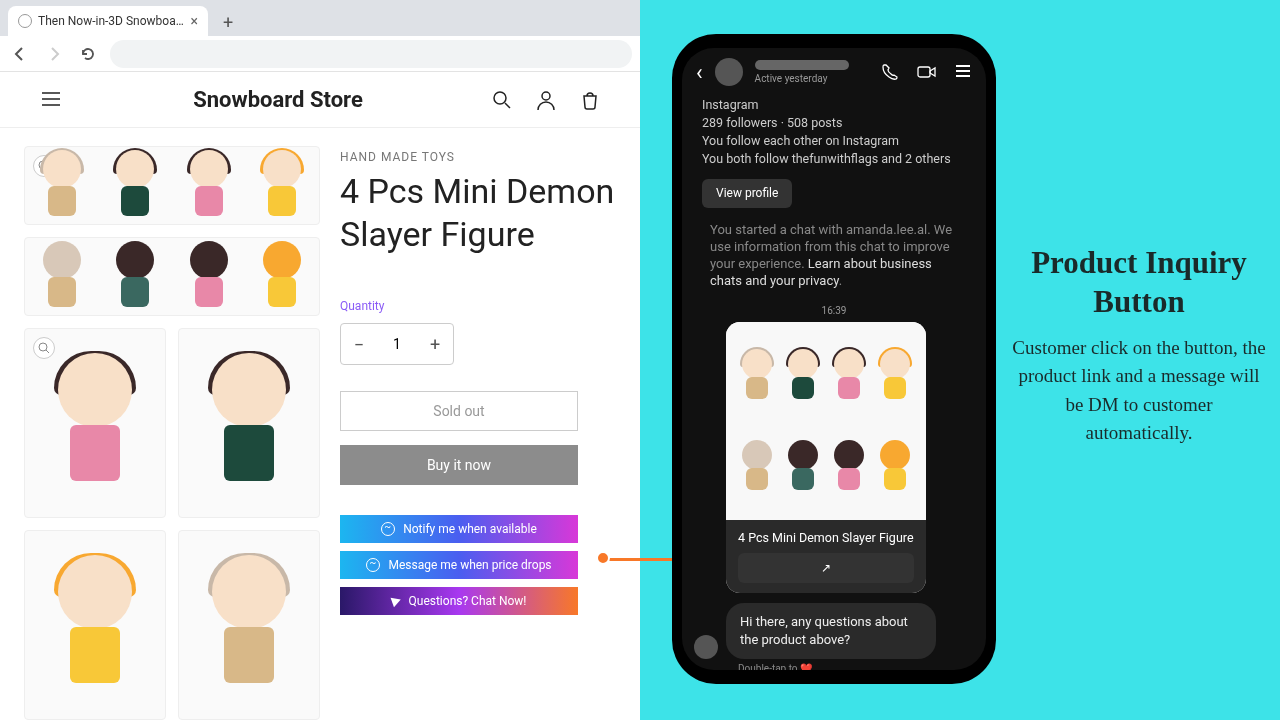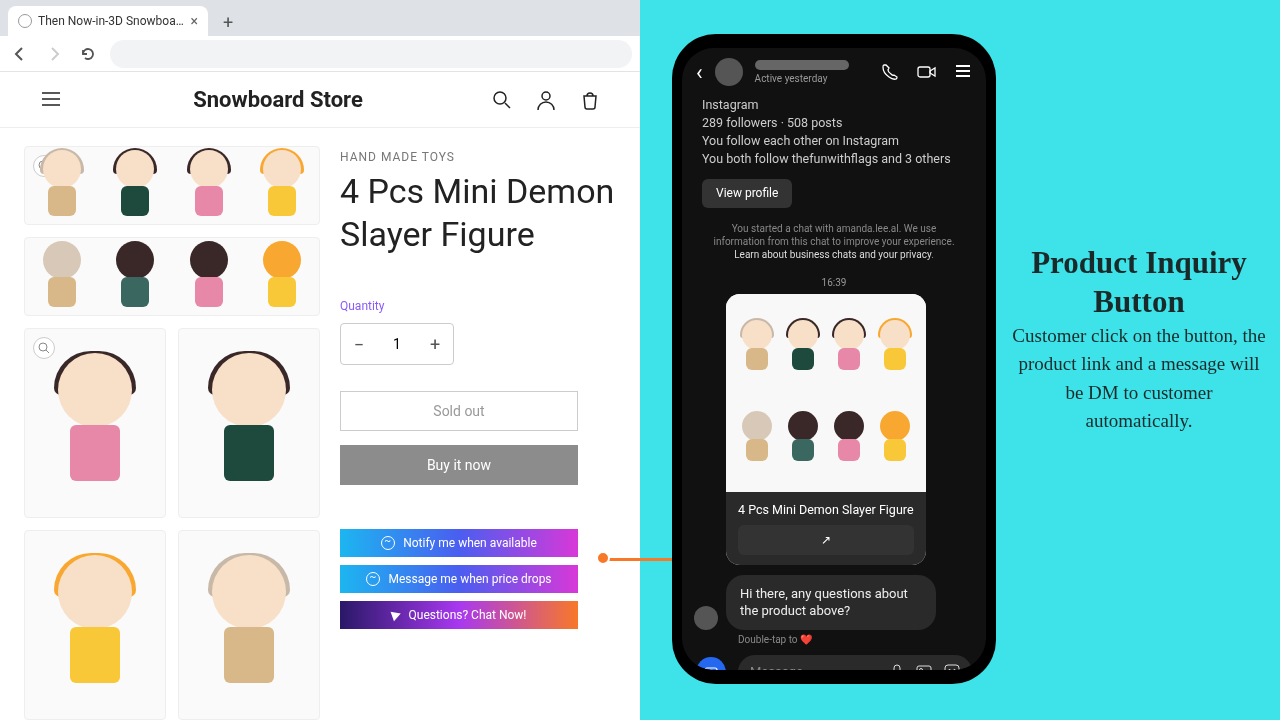--- a/index.html
+++ b/index.html
@@ -66,41 +66,41 @@
     .qty-label { font-size: 12px; color: #8b5cf6; }
     .qty-control { display: flex; align-items: center; border: 1px solid #ccc; border-radius: 4px; width: 114px; height: 42px; margin-top: 10px; }
     .qty-btn { width: 36px; height: 40px; display: flex; align-items: center; justify-content: center; cursor: pointer; color: #555; font-size: 18px; }
     .qty-val { flex: 1; text-align: center; font-size: 14px; }
     
     .btn { width: 238px; height: 40px; display: flex; align-items: center; justify-content: center; font-size: 14px; border-radius: 0; cursor: pointer; margin-top: 14px; }
     .btn-soldout { border: 1px solid #ccc; color: #999; background: #fff; margin-top: 26px; }
     .btn-buynow { background: #8c8c8c; color: #fff; border: none; }
     
     .gradient-btn { width: 238px; height: 28px; display: flex; align-items: center; justify-content: center; font-size: 12px; color: #fff; gap: 8px; margin-top: 8px; cursor: pointer; }
-    .g1 { background: linear-gradient(90deg, #1cb6f0, #4a5ef0, #d838d8); margin-top: 44px; }
+    .g1 { background: linear-gradient(90deg, #1cb6f0, #4a5ef0, #d838d8); margin-top: 30px; }
     .g2 { background: linear-gradient(90deg, #1cb6f0, #4a5ef0, #d838d8); }
     .g3 { background: linear-gradient(90deg, #2a1868, #a838f0, #f87828); }
     .msg-icon { width: 14px; height: 14px; border: 1.5px solid #fff; border-radius: 50%; position: relative; }
     .msg-icon::after { content: '~'; position: absolute; top: -2px; left: 2px; font-size: 10px; }
     .send-icon-sm { width: 0; height: 0; border-top: 5px solid transparent; border-bottom: 5px solid transparent; border-left: 9px solid #fff; transform: rotate(-20deg); }
     
     
     .phone { width: 324px; height: 650px; background: #000; border-radius: 44px; position: absolute; top: 34px; left: 32px; padding: 14px 10px; }
     .phone-inner { width: 100%; height: 100%; background: #111; border-radius: 32px; overflow: hidden; display: flex; flex-direction: column; color: #e8e8e8; }
     .phone-header { display: flex; align-items: center; padding: 10px 14px 6px; gap: 12px; }
     .back-arrow { font-size: 22px; color: #fff; }
     .avatar-sm { width: 28px; height: 28px; border-radius: 50%; background: #555; }
     .name-block { flex: 1; }
     .name-bar { width: 94px; height: 10px; background: #666; border-radius: 5px; margin-bottom: 3px; }
     .status-text { font-size: 10px; color: #999; }
     .phone-hicons { display: flex; gap: 16px; font-size: 18px; }
     
     .profile-info { text-align: left; font-size: 12.5px; color: #ccc; line-height: 1.45; padding: 4px 20px; }
     .view-profile-btn { display: inline-block; background: #333; color: #fff; padding: 6px 14px; border-radius: 6px; font-size: 12px; margin-top: 10px; }
-    .disclaimer { font-size: 10px; color: #888; text-align: center; padding: 10px 28px; line-height: 1.3; }
+    .disclaimer { font-size: 13px; color: #888; text-align: left; padding: 10px 28px; line-height: 1.3; }
     .disclaimer .link { color: #ddd; }
     .time-stamp { text-align: center; font-size: 10px; color: #999; margin: 6px 0; }
     
     .msg-scroll { flex: 1; padding: 0 14px; }
     .product-card { width: 200px; background: #fff; border-radius: 14px; overflow: hidden; margin-left: 30px; }
     .card-img { height: 198px; background: #f8f8f8; display: flex; flex-direction: column; justify-content: space-around; padding: 8px; }
     .card-row { display: flex; justify-content: space-around; align-items: center; height: 50%; }
     .card-row .fig { width: 38px; height: 54px; }
     .card-row .fig-head { width: 30px; height: 30px; }
     .card-row .fig-hair { width: 34px; height: 20px; }
@@ -113,21 +113,21 @@
     .double-tap { font-size: 10px; color: #888; margin-left: 42px; margin-top: 4px; }
     
     .phone-input { display: flex; align-items: center; padding: 10px 14px; gap: 12px; }
     .input-cam { width: 30px; height: 30px; background: #2468f0; border-radius: 50%; display: flex; align-items: center; justify-content: center; color: #fff; font-size: 14px; }
     .input-field { flex: 1; background: #2a2a2a; height: 34px; border-radius: 17px; display: flex; align-items: center; padding: 0 12px; font-size: 13px; color: #888; }
     .input-icons { display: flex; gap: 12px; color: #ddd; font-size: 16px; margin-left: auto; }
     
     
     .callout-text { position: absolute; right: 12px; top: 244px; width: 258px; text-align: center; }
     .callout-title { font-family: Georgia, serif; font-size: 31px; font-weight: 700; color: #1a2a2a; line-height: 1.25; }
-    .callout-desc { font-family: Georgia, serif; font-size: 19px; color: #1a2a2a; line-height: 1.5; }
+    .callout-desc { font-family: Georgia, serif; font-size: 19px; color: #1a2a2a; margin-top: 12px; line-height: 1.5; }
     
     
     .connector { position: absolute; top: 551px; left: -38px; width: 120px; height: 16px; pointer-events:none; }
     .conn-line { position: absolute; top: 7px; left: 0; width: 100%; height: 3px; background: #f87828; }
     .conn-dot1 { position: absolute; top: 0; left: -6px; width: 14px; height: 14px; background: #f87828; border-radius: 50%; border: 2px solid #fff; }
     .conn-dot2 { position: absolute; top: 2px; right: -6px; width: 16px; height: 16px; background: #f87828; border-radius: 50%; border: 2px solid #fff; }
     
     svg { display: block; }
   </style>
 </head>
@@ -346,21 +346,21 @@
                   <path d="M2 4 H16 M2 9 H16 M2 14 H16" stroke="#fff" stroke-width="1.8"></path>
                 </svg>
               </span>
           </div>
         </div>
 
         <div class="profile-info">
           <div>Instagram</div>
           <div>289 followers · 508 posts</div>
           <div>You follow each other on Instagram</div>
-          <div>You both follow thefunwithflags and 3 others</div>
+          <div>You both follow thefunwithflags and 2 others</div>
           <div class="view-profile-btn">View profile</div>
         </div>
 
         <div class="disclaimer">
           <span>You started a chat with amanda.lee.al. We use information from this chat to improve your experience. </span><span class="link">Learn about business chats and your privacy</span>.
         </div>
 
         <div class="time-stamp">16:39</div>
 
         <div class="msg-scroll">

